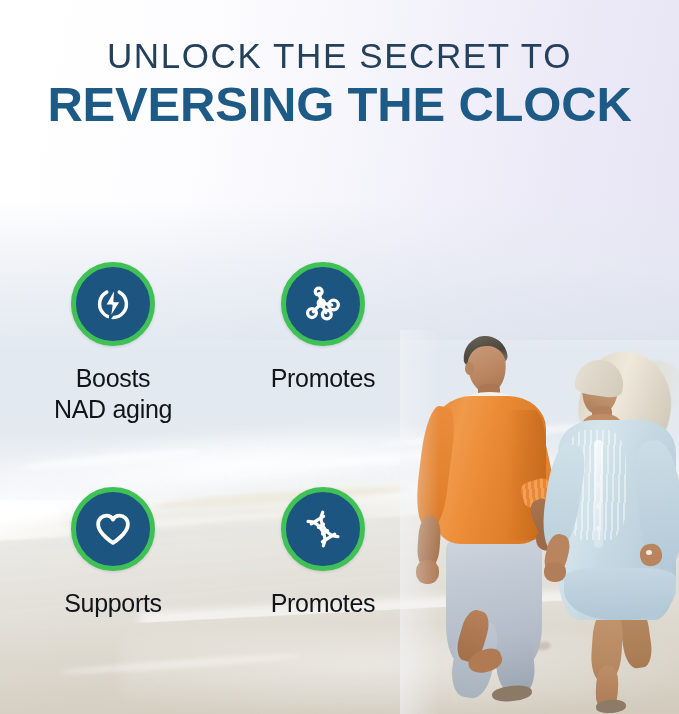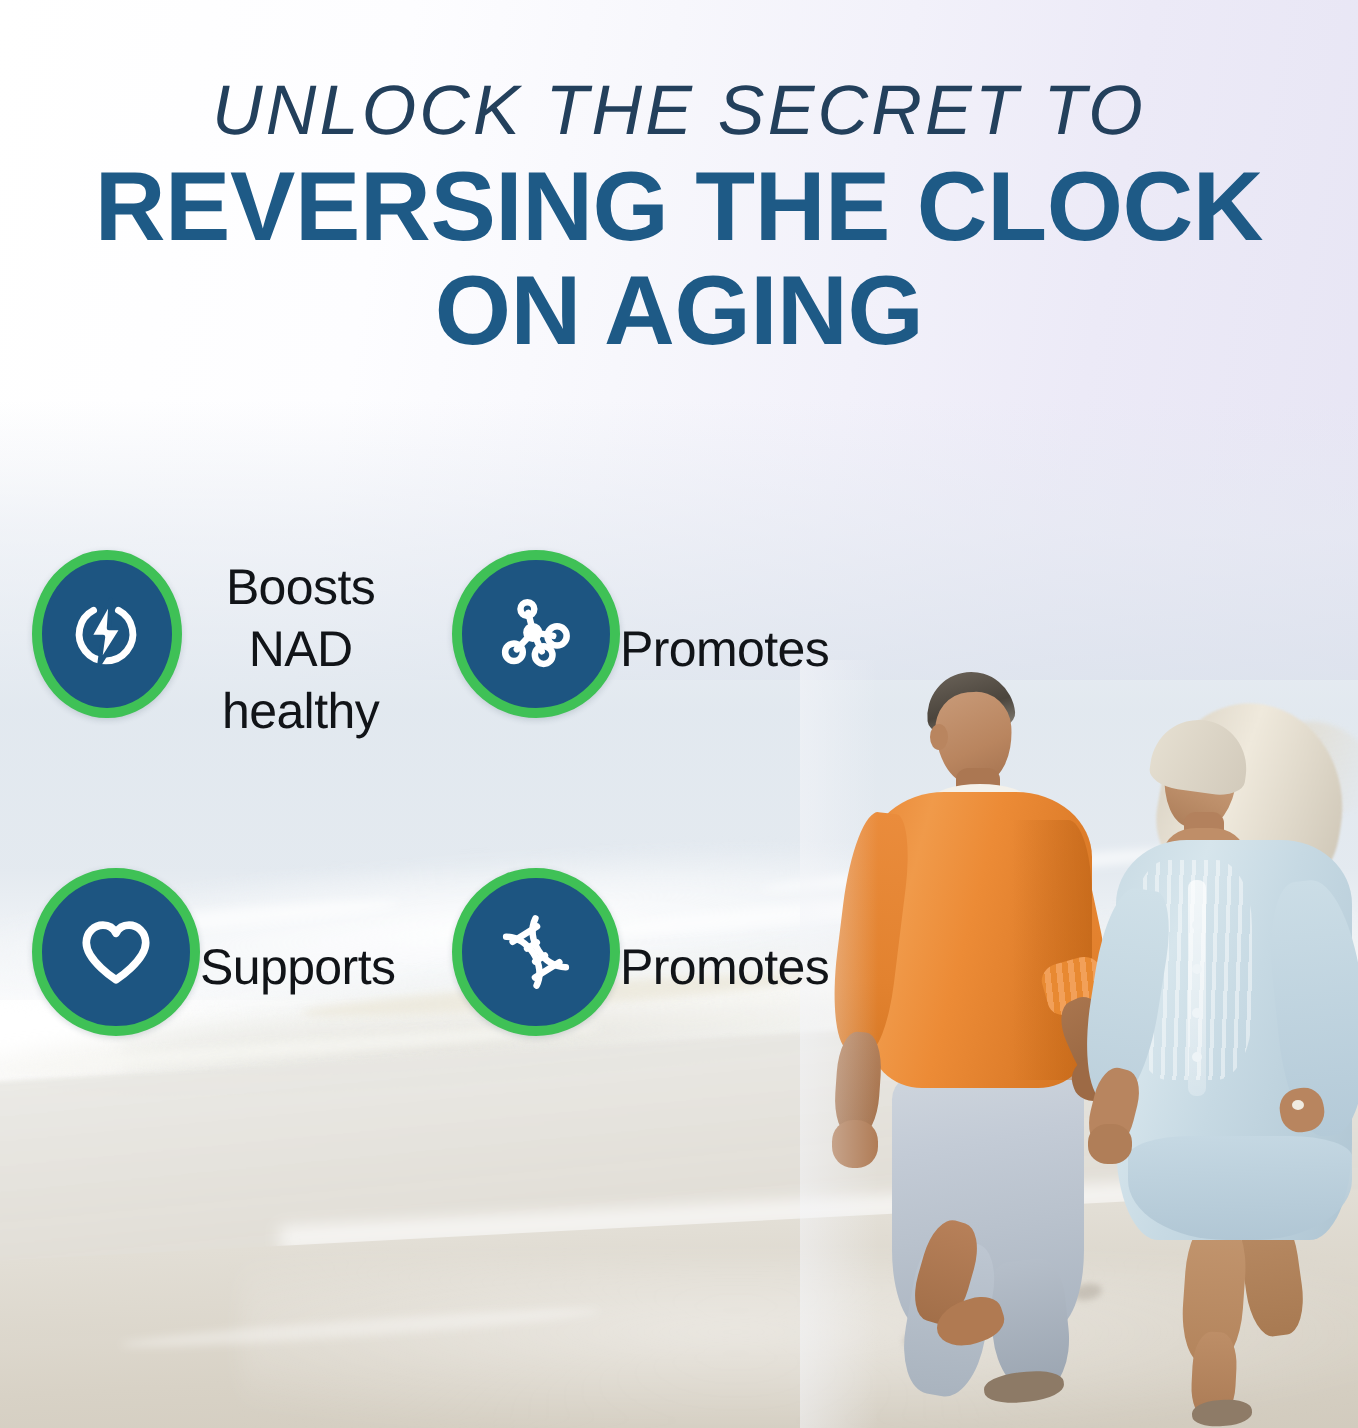--- a/index.html
+++ b/index.html
@@ -374,21 +374,20 @@
     left: 0; top: 38px; width: 679px;
     text-align: center;
   }
   .head-kicker {
     font-size: 35px;
     letter-spacing: 1.6px;
     font-weight: 300;
     color: #23405c;
     line-height: 1.0;
     white-space: nowrap;
-    font-style: italic;
   }
   .head-main {
     margin-top: 6px;
     font-size: 49px;
     font-weight: 700;
     color: #1e5a86;
     letter-spacing: -0.2px;
     line-height: 1.06;
   }
   .head-main .l2 { display: block; }
@@ -397,21 +396,21 @@
   .benefits {
     position: absolute;
     left: 0; top: 262px;
     width: 420px;
   }
   .benefit-row { display: flex; }
   .benefit-row.row2 { margin-top: 62px; }
   .benefit {
     width: 210px;
     display: flex;
-    flex-direction: row;
+    flex-direction: column;
     align-items: center;
     padding-left: 16px;
   }
   .badge {
     width: 84px; height: 84px;
     border-radius: 50%;
     background: #1d5581;
     border: 5px solid #3fc156;
     box-sizing: border-box;
     display: flex;
@@ -510,40 +509,39 @@
       </div>
 
       <div class="people-blend"></div>
     </div>
   </div>
 
   <div class="headline-block">
     <div class="head-kicker">UNLOCK THE SECRET TO</div>
     <div class="head-main">
       <span>REVERSING THE CLOCK</span>
-      <span class="l2">ON AGING</span>
     </div>
   </div>
 
   <div class="benefits">
 
     <div class="benefit-row row1">
 
       <div class="benefit">
         <div class="badge">
           <span>
             <svg width="46" height="46" viewBox="0 0 48 48" aria-hidden="true">
               <path d="M17.5 11.6 A14 14 0 1 0 30.5 11.6" fill="none" stroke="#ffffff" stroke-width="3.6" stroke-linecap="round"></path>
               <path d="M26.5 6 L15.5 25.5 L22.5 25.5 L20.5 40 L32.5 21 L25.5 21 Z" fill="#ffffff" stroke="#1d5581" stroke-width="2.2" stroke-linejoin="round"></path>
             </svg>
           </span>
         </div>
         <div class="benefit-label">
           <span>Boosts</span>
-          <span class="l2">NAD healthy</span>
+          <span class="l2">NAD aging</span>
         </div>
       </div>
 
       <div class="benefit">
         <div class="badge">
           <span>
             <svg width="46" height="46" viewBox="0 0 48 48" aria-hidden="true">
               <g stroke="#ffffff" stroke-width="3.4" fill="none" stroke-linecap="round">
                 <line x1="20" y1="13" x2="22.5" y2="23"></line>
                 <line x1="22.5" y1="23" x2="33" y2="25"></line>

